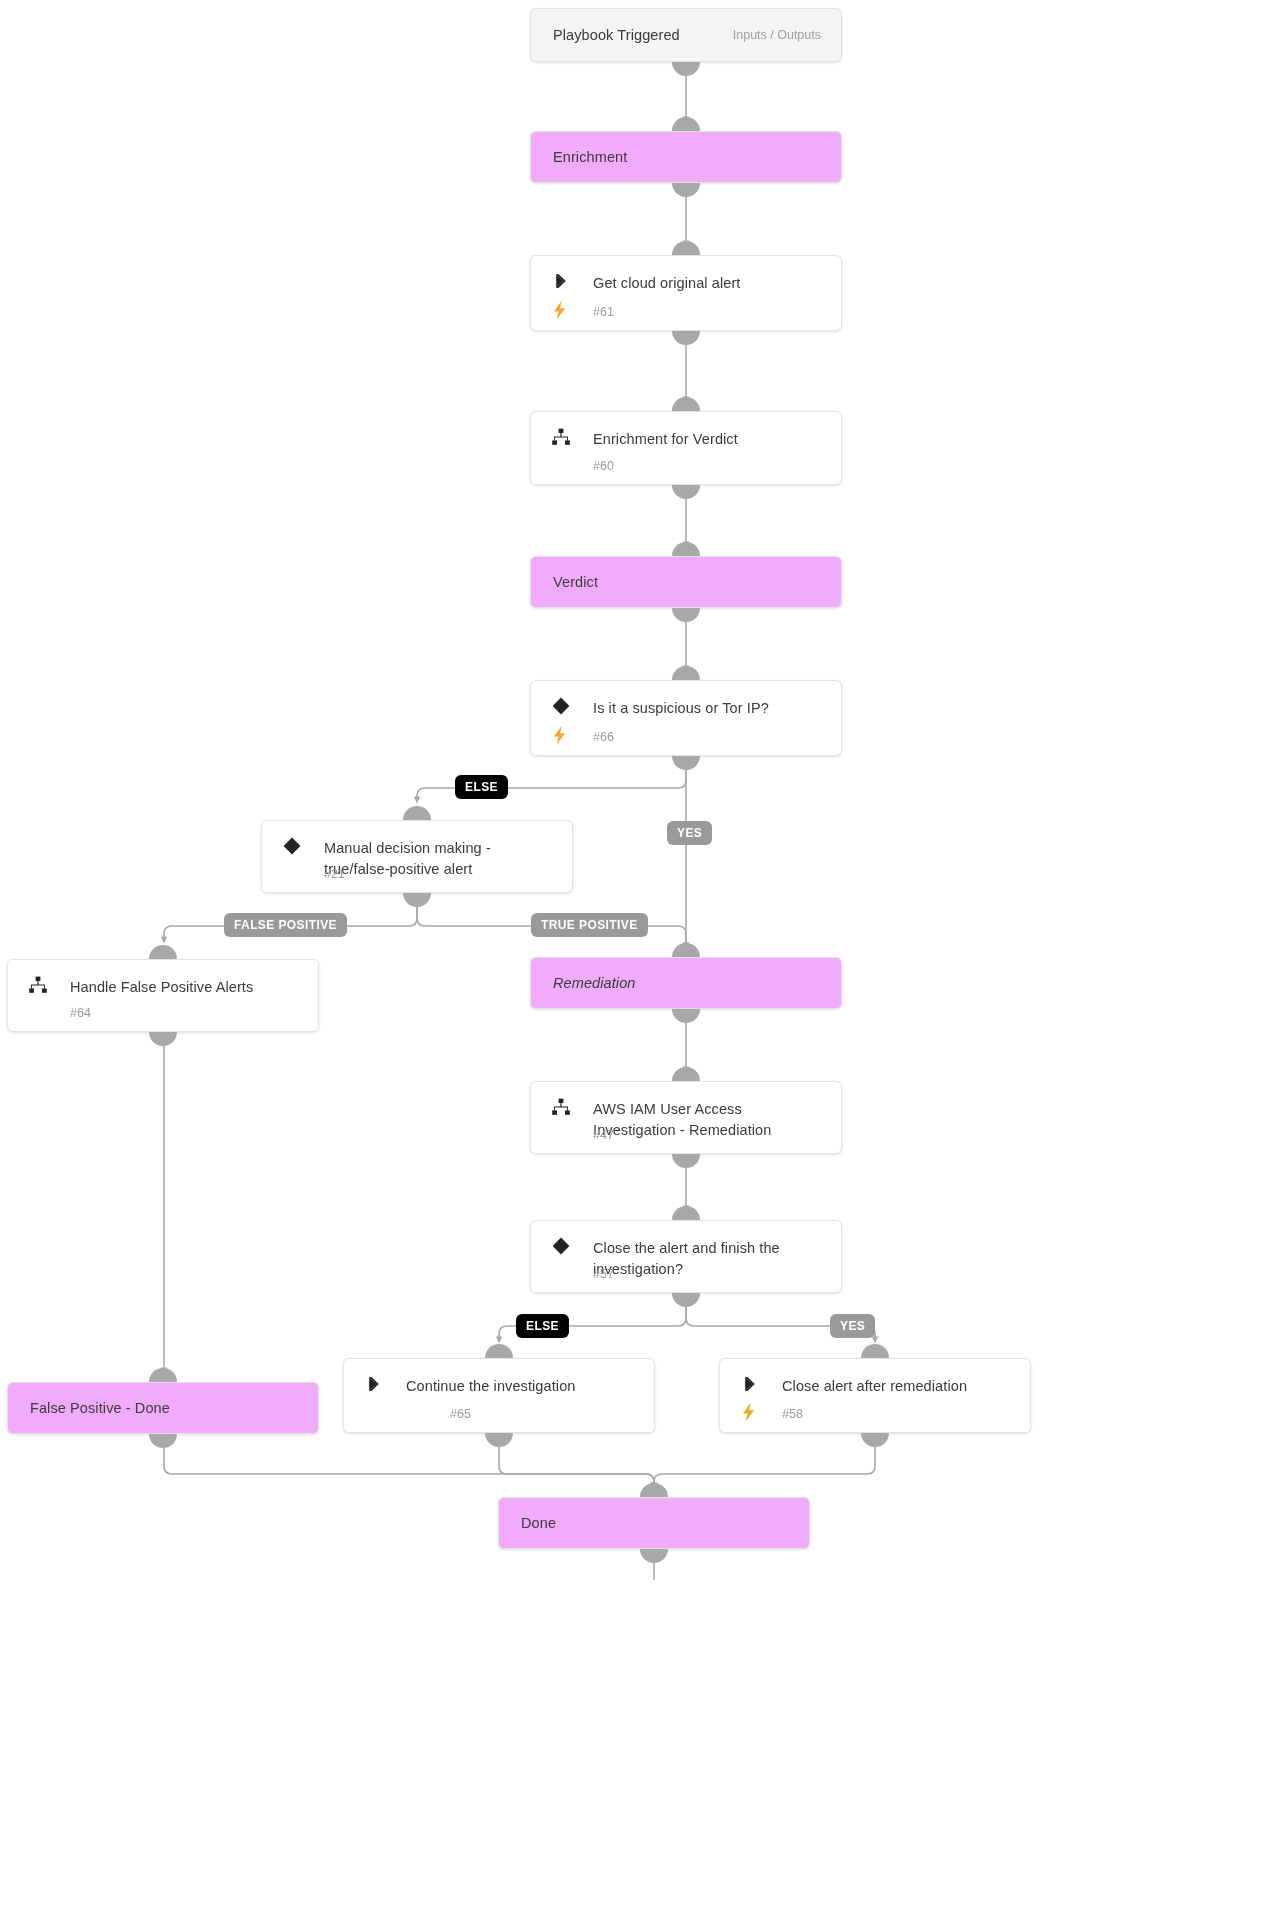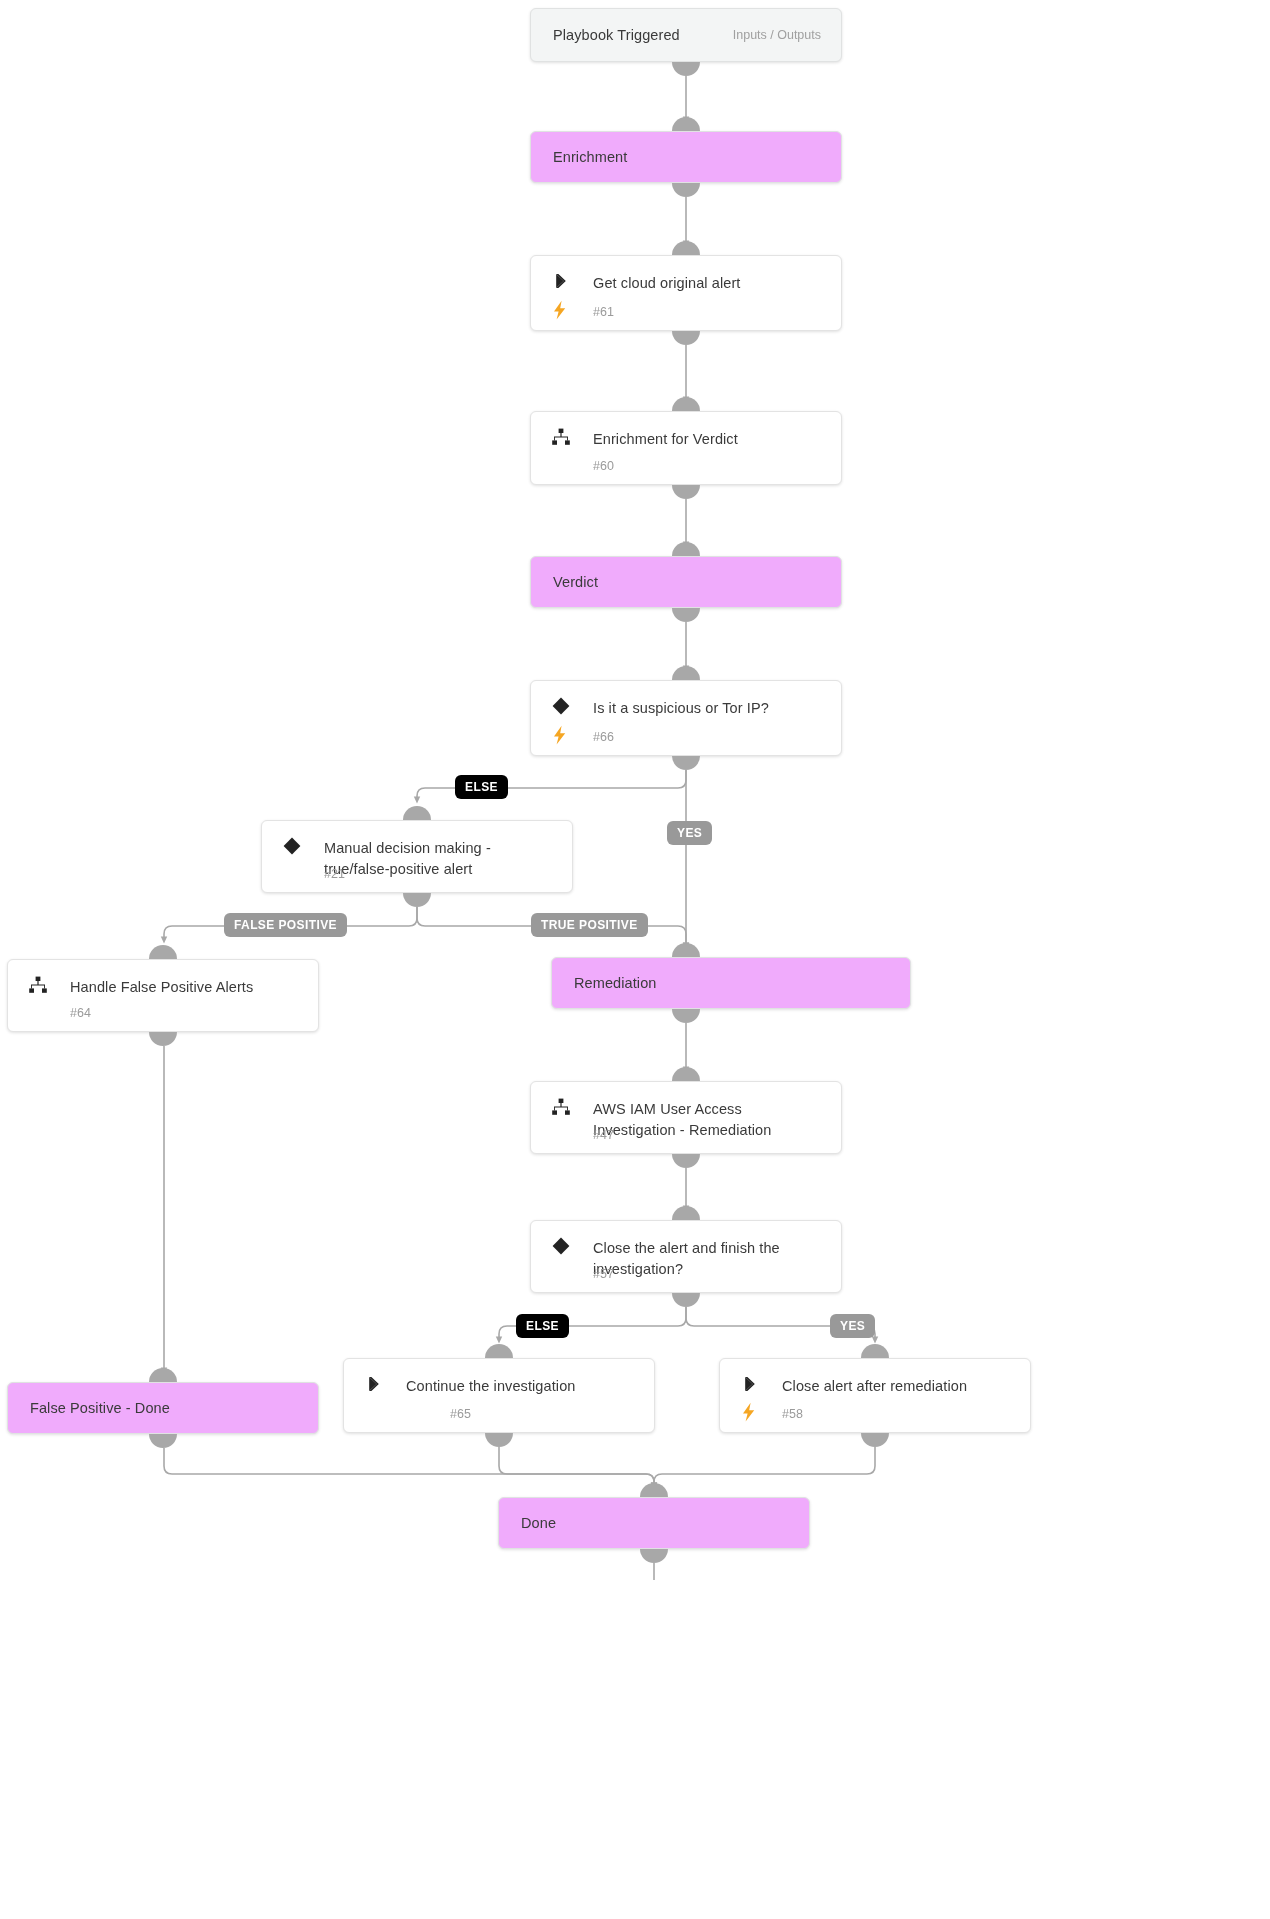--- a/index.html
+++ b/index.html
@@ -253,21 +253,21 @@
             <rect x="1.2" y="13.4" width="4.8" height="4.4" fill="#232323"></rect>
             <rect x="14.0" y="13.4" width="4.8" height="4.4" fill="#232323"></rect>
             <path d="M9.4 6.0 L9.4 9.6 L3.0 9.6 L3.0 13.4 L3.9 13.4 L3.9 10.5 L16.1 10.5 L16.1 13.4 L17.0 13.4 L17.0 9.6 L10.6 9.6 L10.6 6.0 Z" fill="#232323"></path>
           </svg>
         </span>
         <div class="node-title">Handle False Positive Alerts</div>
         <div class="node-sub" style="top: 46px;">#64</div>
       </div>
       <div class="cap top" style="left: 149px; top: 945px;"></div>
       <div class="cap bottom" style="left: 149px; top: 1032px;"></div>
-      <div class="node section" style="left: 551px; top: 957px; width: 360px; height: 52px;">
+      <div class="node section" style="left: 530px; top: 957px; width: 312px; height: 52px; font-style: italic;">
         <div class="node-title">Remediation</div>
       </div>
       <div class="cap top" style="left: 672px; top: 943px;"></div>
       <div class="cap bottom" style="left: 672px; top: 1009px;"></div>
       <div class="node task" style="left: 530px; top: 1081px; width: 312px; height: 73px;">
         <span class="ico" style="top: 15px;">
           <svg width="20" height="20" viewBox="0 0 20 20">
             <rect x="7.6" y="1.6" width="4.8" height="4.4" fill="#232323"></rect>
             <rect x="1.2" y="13.4" width="4.8" height="4.4" fill="#232323"></rect>
             <rect x="14.0" y="13.4" width="4.8" height="4.4" fill="#232323"></rect>

